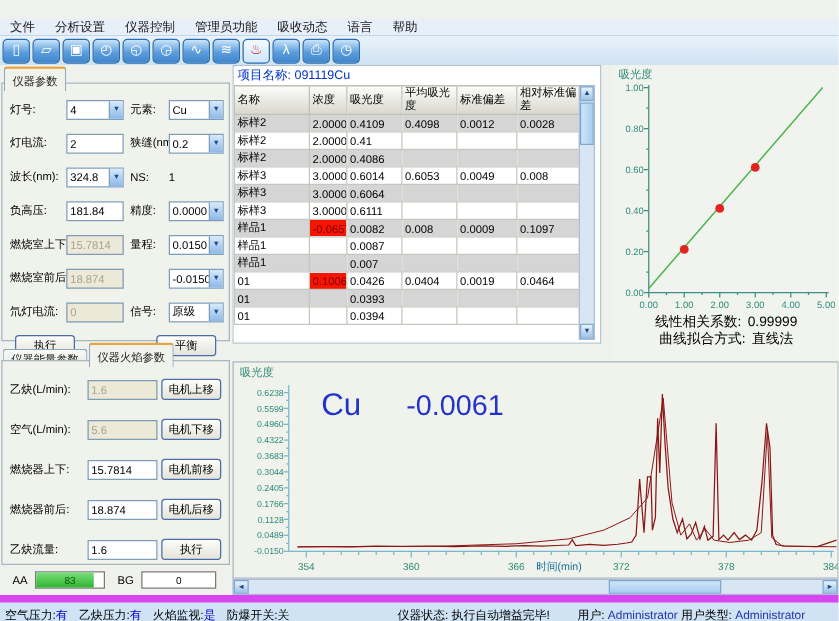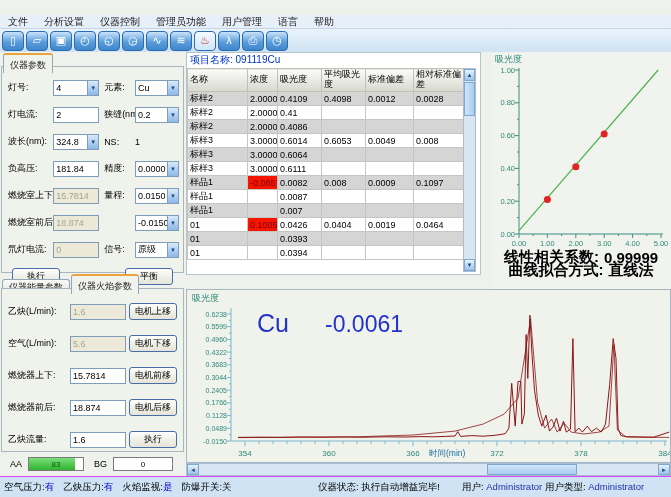--- a/index.html
+++ b/index.html
@@ -58,52 +58,52 @@
   table.results td{border:1px solid #c6c6be;height:13px;padding:0 2px;white-space:nowrap;overflow:hidden;}
   table.results tr.alt{background:#d5d5d5;}
   table.results td.red{background:#f51500;color:#7e0000;}
   .vscroll{position:absolute;left:463px;top:68px;width:13px;height:204px;background:#d8e6f4;border:1px solid #aabdd4;box-sizing:border-box;}
   .sarrow{width:11px;height:12px;background:linear-gradient(#e8f3fc,#9cc3e8);border:1px solid #7fa8d0;display:flex;align-items:center;justify-content:center;font-size:6px;color:#234a7a;box-sizing:border-box;}
   .sarrow.bottom{position:absolute;bottom:0;}
   .vthumb{position:absolute;left:0;top:13px;width:11px;height:34px;background:linear-gradient(90deg,#cfe5f9,#a8cdf0);border:1px solid #7fa8d0;box-sizing:border-box;}
   
   .cal-panel{position:absolute;left:491px;top:52px;width:180px;height:237px;background:#f0f3ee;}
   .cal-ylabel{position:absolute;left:4px;top:1px;color:#2e8b7a;font-size:9px;}
-  .cal-stats{position:absolute;left:0;top:199px;width:180px;font-size:15px;font-weight:bold;}
+  .cal-stats{position:absolute;left:0;top:199px;width:180px;font-size:11px;}
   .cal-stat-row{display:flex;justify-content:center;gap:5px;height:13px;align-items:center;}
   
   .bottom-tabs{position:absolute;left:188px;top:275px;height:14px;}
   .flame-tabs{position:absolute;left:2px;top:274px;height:14px;}
   .left-tab{position:absolute;left:3px;top:53px;height:13px;}
   .spec-panel{position:absolute;left:186px;top:289px;width:485px;height:174px;background:#f0f2ec;border:1px solid #a8b6c0;box-sizing:border-box;}
   .spec-ylabel{position:absolute;left:5px;top:2px;color:#2e8b7a;font-size:9px;}
   .hscroll{position:absolute;left:186px;top:463px;width:485px;height:13px;background:#d8e6f4;border:1px solid #aabdd4;box-sizing:border-box;}
   .harrow{position:absolute;top:0;width:12px;height:11px;background:linear-gradient(#e8f3fc,#9cc3e8);border:1px solid #7fa8d0;display:flex;align-items:center;justify-content:center;font-size:6px;color:#234a7a;box-sizing:border-box;}
   .hthumb{position:absolute;left:300px;top:0;width:90px;height:11px;background:linear-gradient(#cfe5f9,#a8cdf0);border:1px solid #7fa8d0;box-sizing:border-box;}
   
-  .statusbar{position:absolute;left:0;top:476px;width:671px;height:21px;background:#cfe3f5;border-top:1px solid #d946ef;font-size:9.5px;box-sizing:border-box;}
+  .statusbar{position:absolute;left:0;top:476px;width:671px;height:21px;background:#cfe3f5;border-top:6px solid #d946ef;font-size:9.5px;box-sizing:border-box;}
   .sb-left{position:absolute;left:4px;top:4px;display:flex;gap:9px;}
   .sb-item{white-space:nowrap;}
   .sb-val{color:#0000cc;}
   .sb-val.plain{color:#111;}
   .sb-state{position:absolute;left:318px;top:4px;white-space:nowrap;}
   .sb-user{position:absolute;left:462px;top:4px;white-space:nowrap;}
   .sb-user .u{color:#2233aa;}
   svg text{font-family:"Liberation Sans","DejaVu Sans",sans-serif;}
 </style>
 </head>
 <body>
 
 <div class="app">
   <div class="menubar" id="menubar">
       <span class="menu-item">文件</span>
       <span class="menu-item">分析设置</span>
       <span class="menu-item">仪器控制</span>
       <span class="menu-item">管理员功能</span>
-      <span class="menu-item">用户管理</span>
+      <span class="menu-item">吸收动态</span>
       <span class="menu-item">语言</span>
       <span class="menu-item">帮助</span>
     </div>
   <div class="toolbar" id="toolbar">
       <div class="tb-btn">
         <span class="g">▯</span>
       </div>
       <div class="tb-btn">
         <span class="g">▱</span>
       </div>

